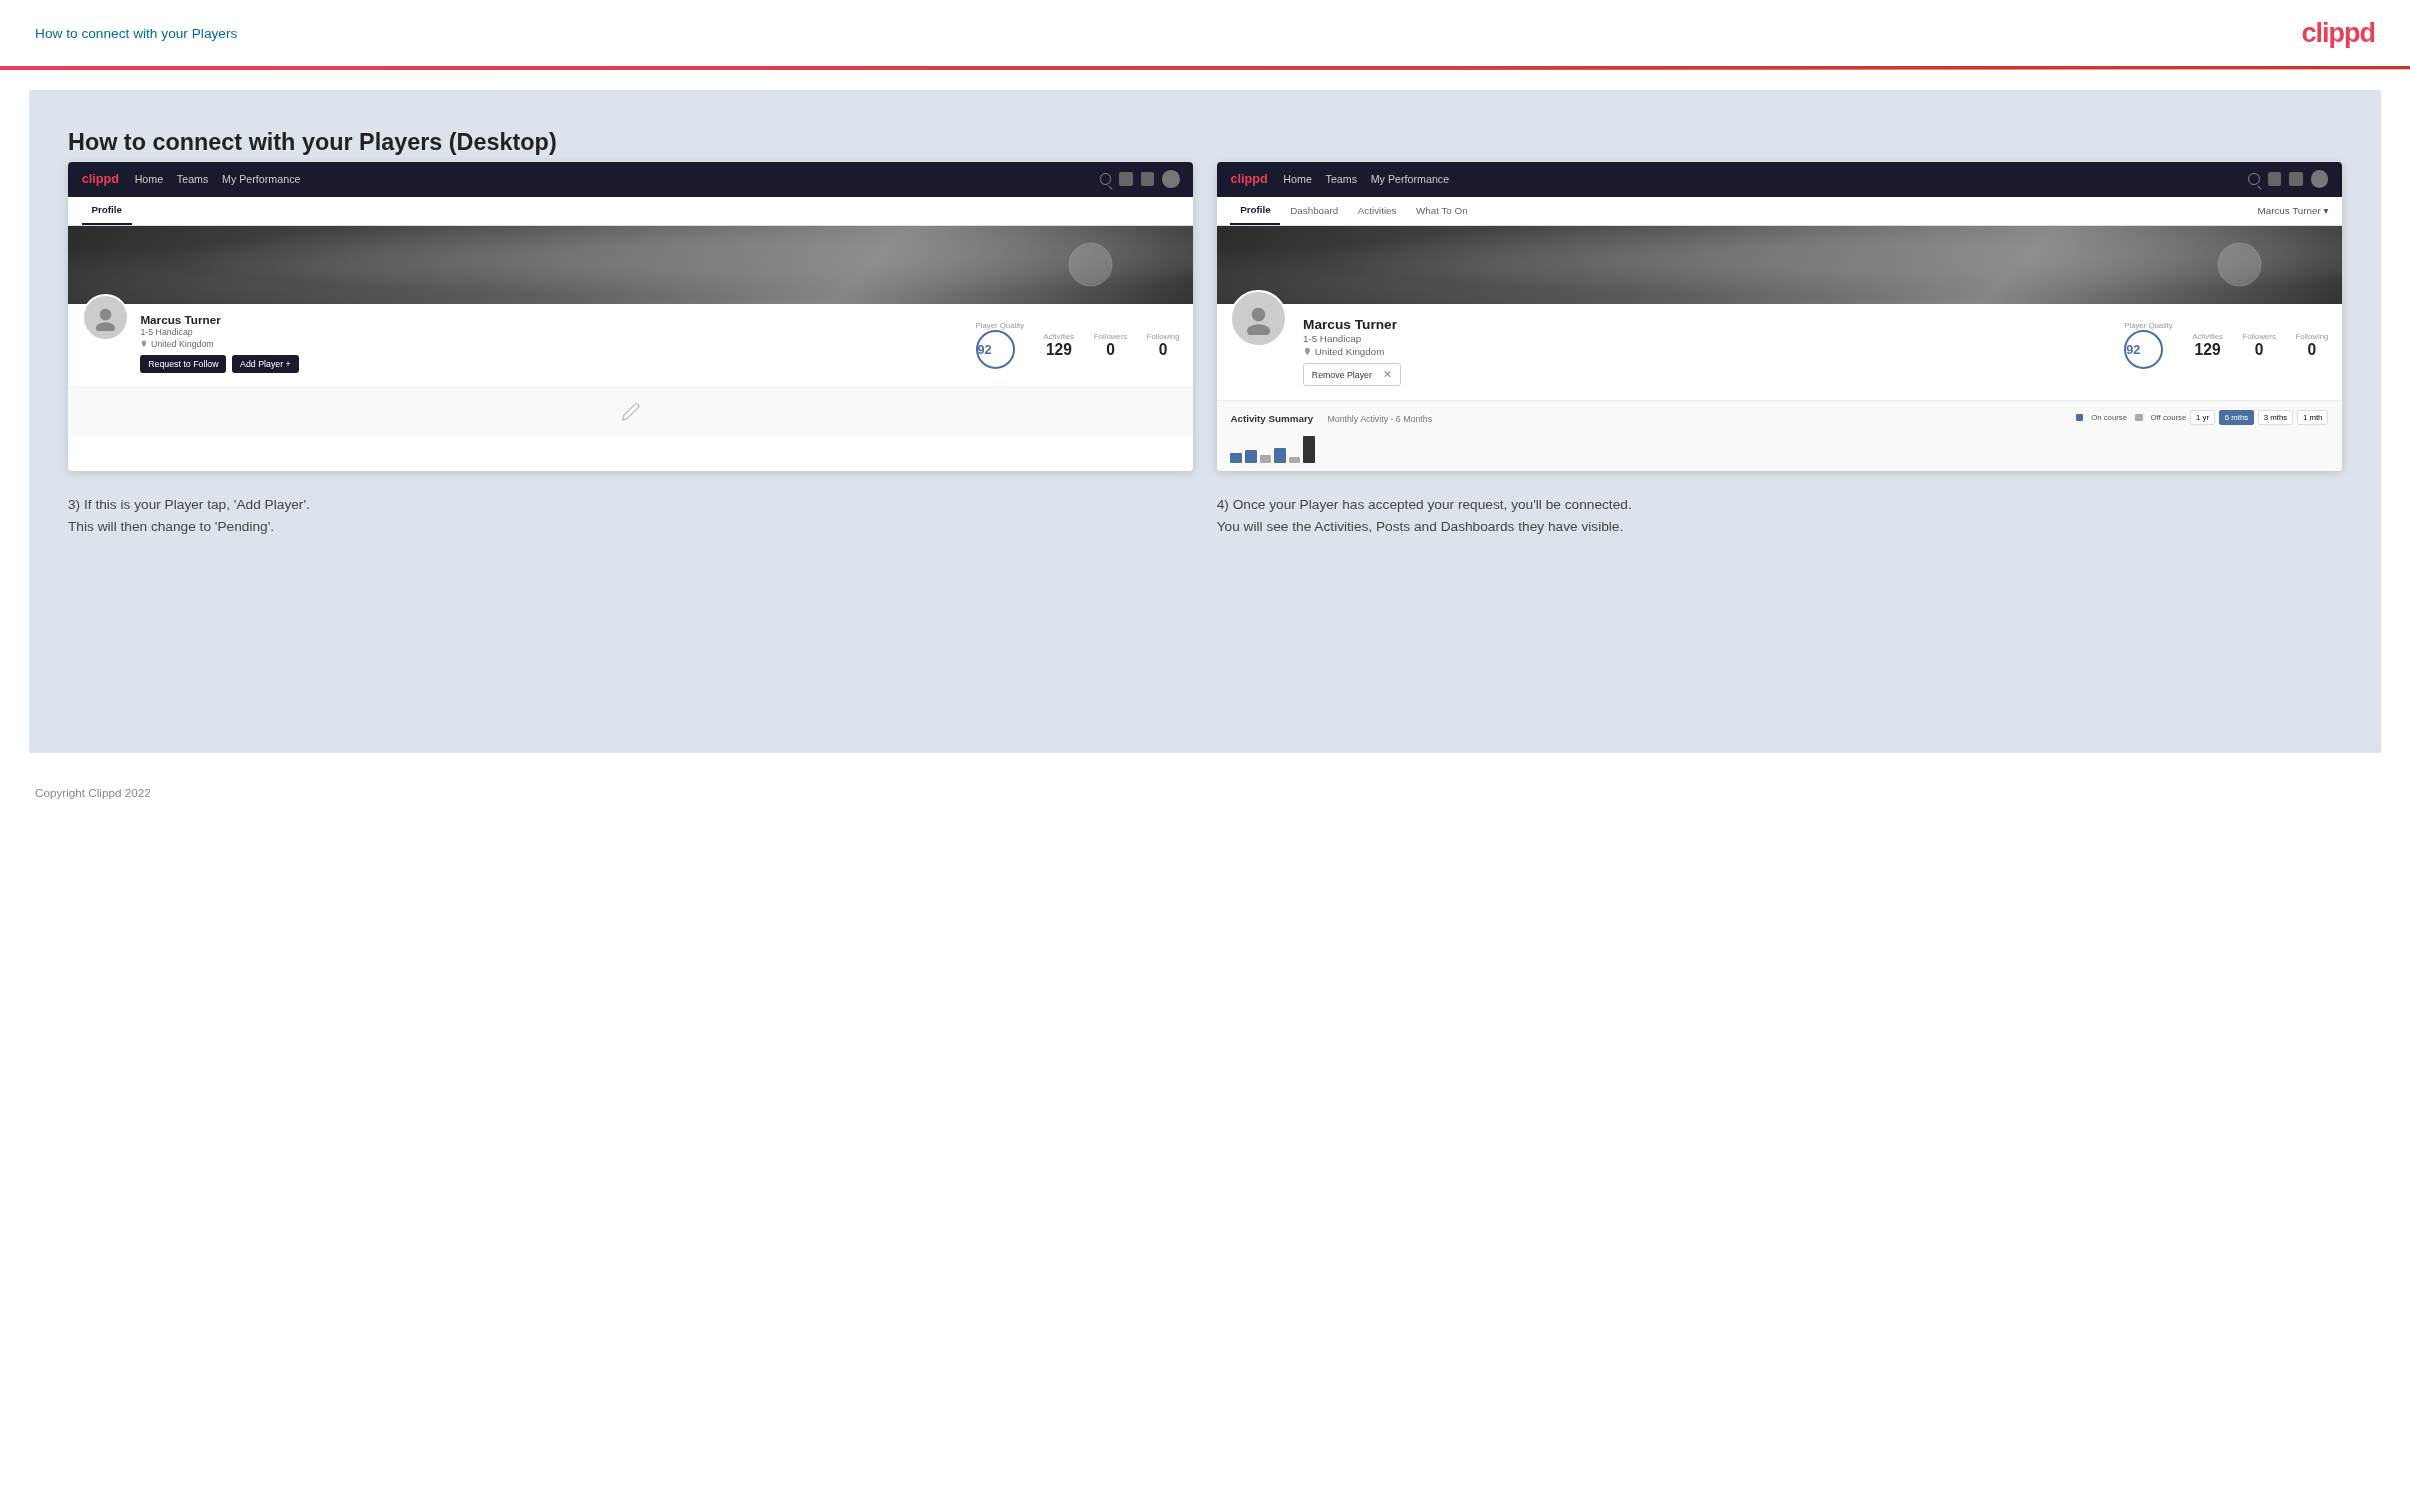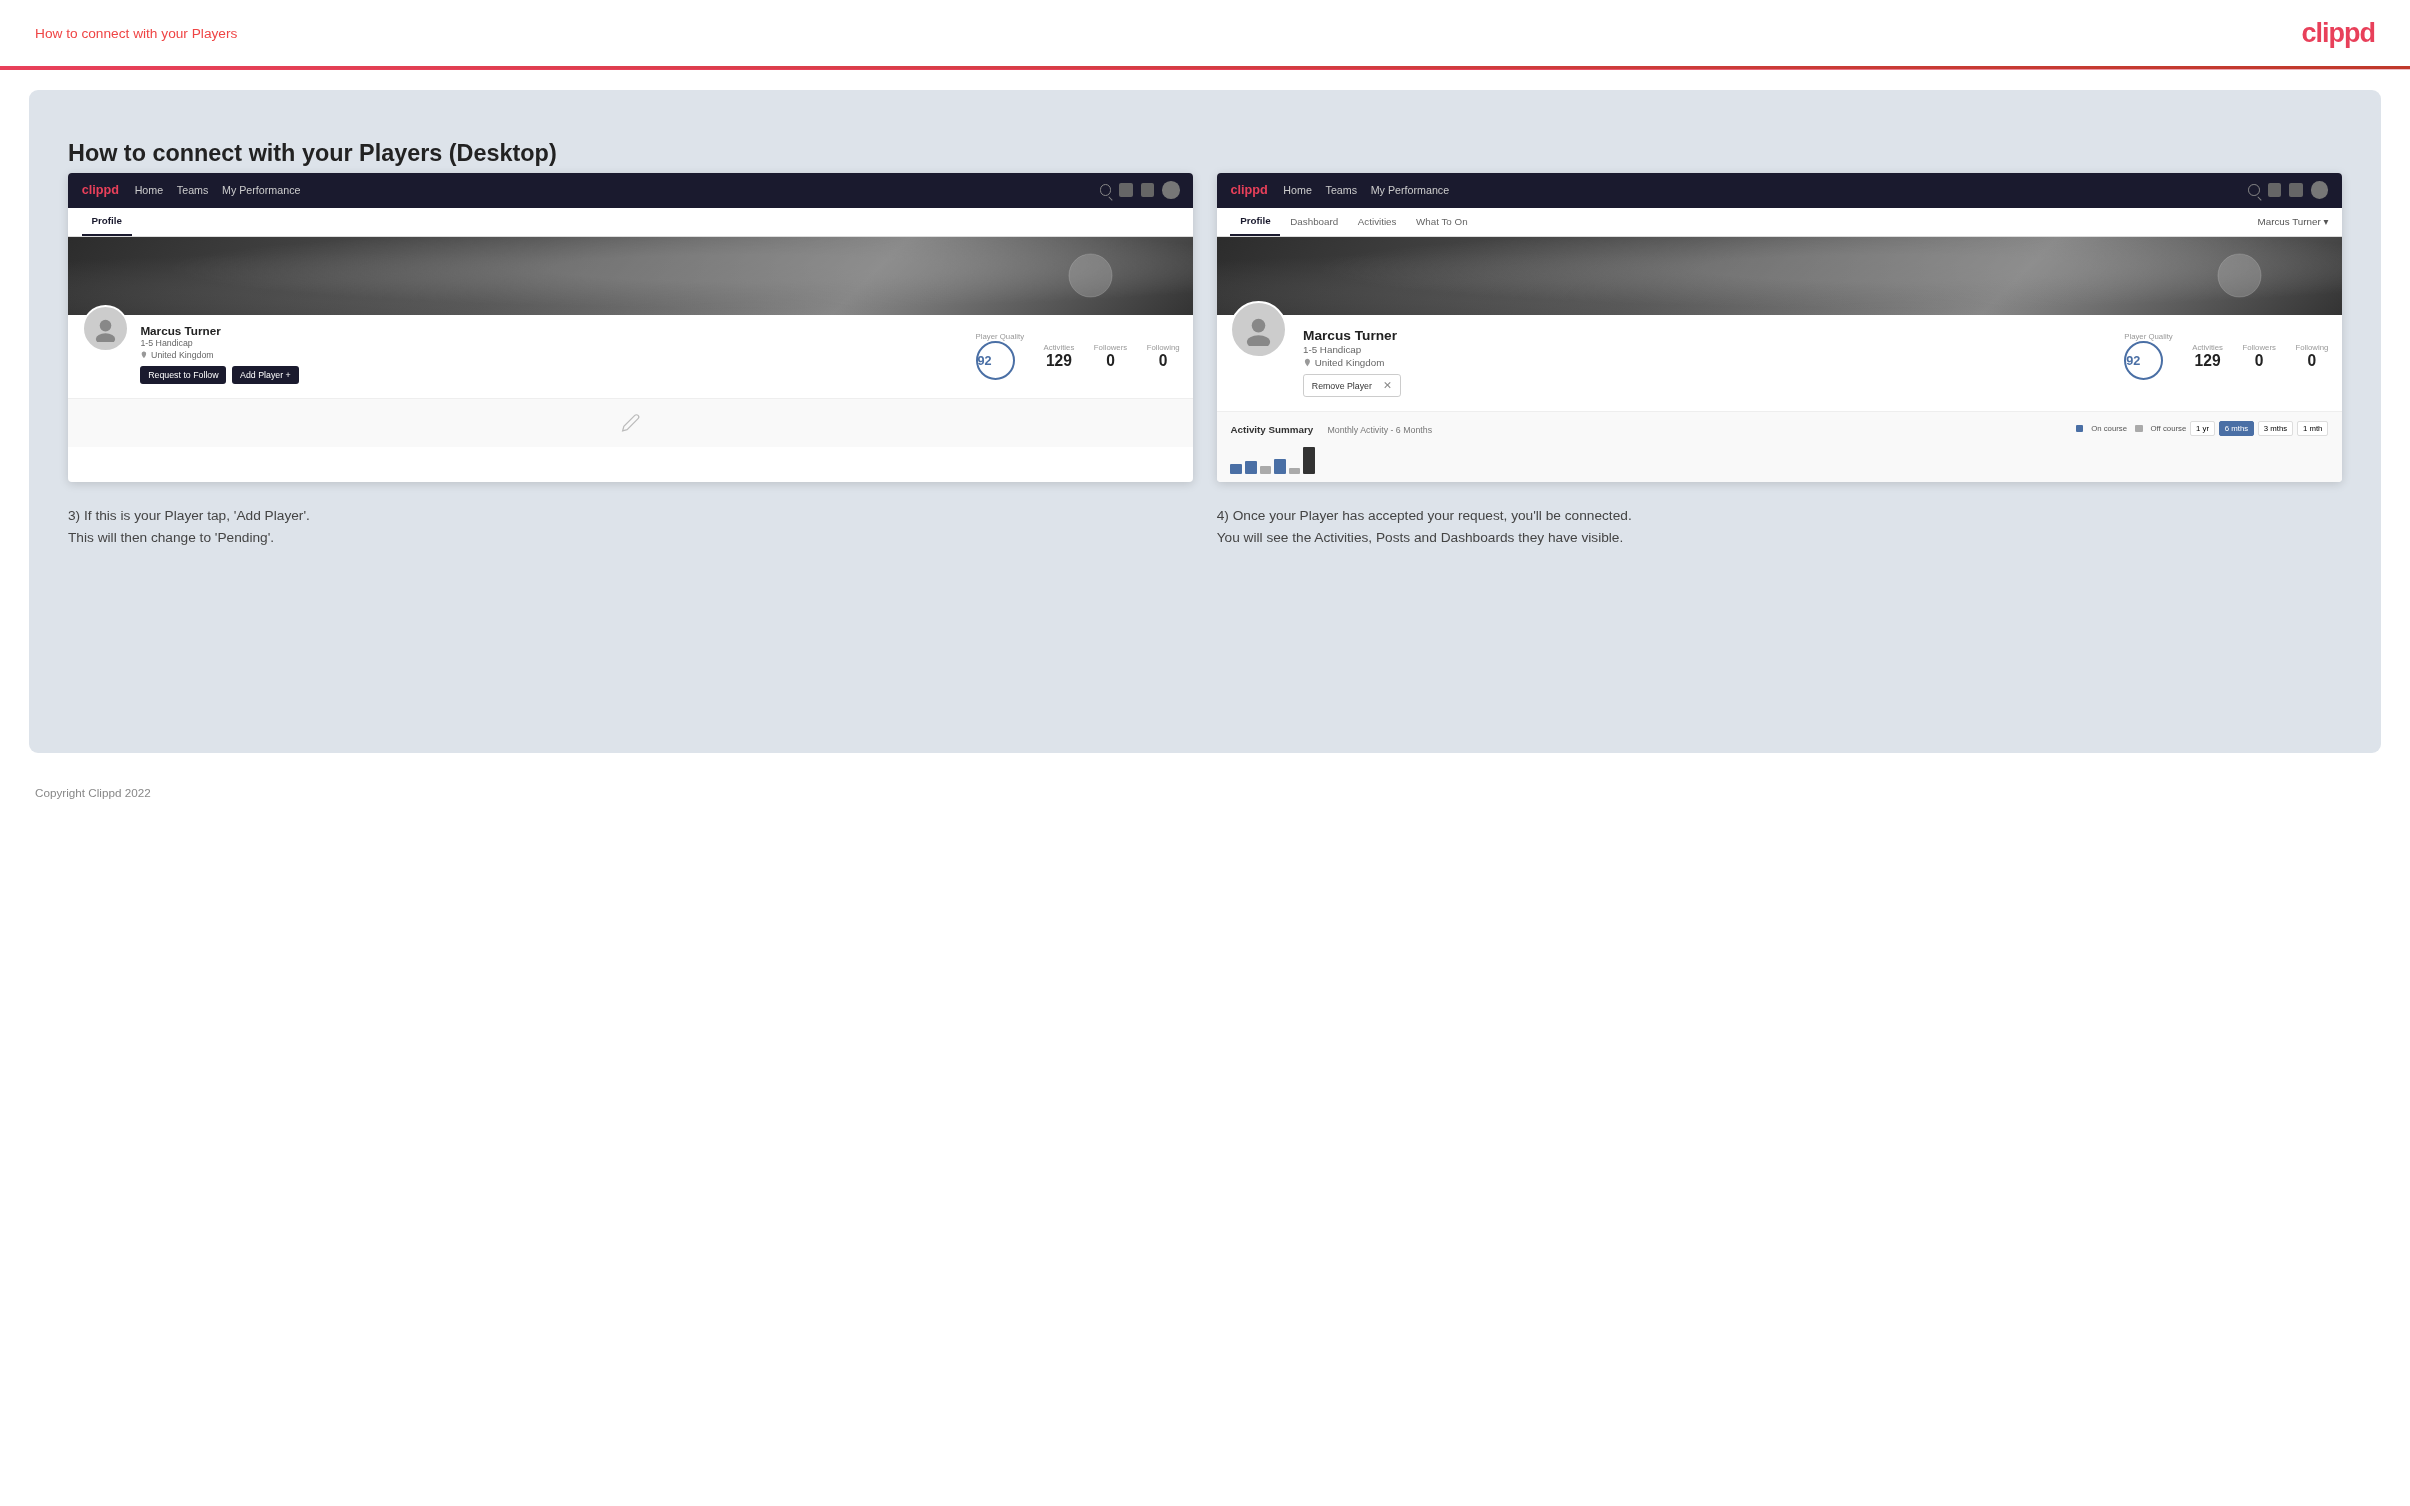--- a/index.html
+++ b/index.html
@@ -23,35 +23,35 @@
       content: '';
       position: absolute;
       bottom: -2.9px;
       left: 0;
       right: 0;
       height: 2.9px;
       background: linear-gradient(to right, #e8405a, #c0392b);
     }
     .top-bar-title {
       font-size: 13.7px;
-      color: #ef4444;
+      color: #0369a1;
     }
     .top-bar-logo {
       font-size: 27px;
       font-weight: 700;
       color: #e8405a;
       letter-spacing: -1px;
     }
 
     
     .main-content {
       background: #dde3ea;
       margin: 19.5px 29px;
-      padding: 50px 39px 29px 39px;
-      border-radius: 9px;
+      padding: 39px 39px 29px 39px;
+      border-radius: 2px;
       min-height: 663px;
     }
     .main-title {
       font-size: 23.4px;
       font-weight: 700;
       color: #222;
       margin-bottom: 5.9px;
     }
     .main-subtitle {
       font-size: 15.6px;

